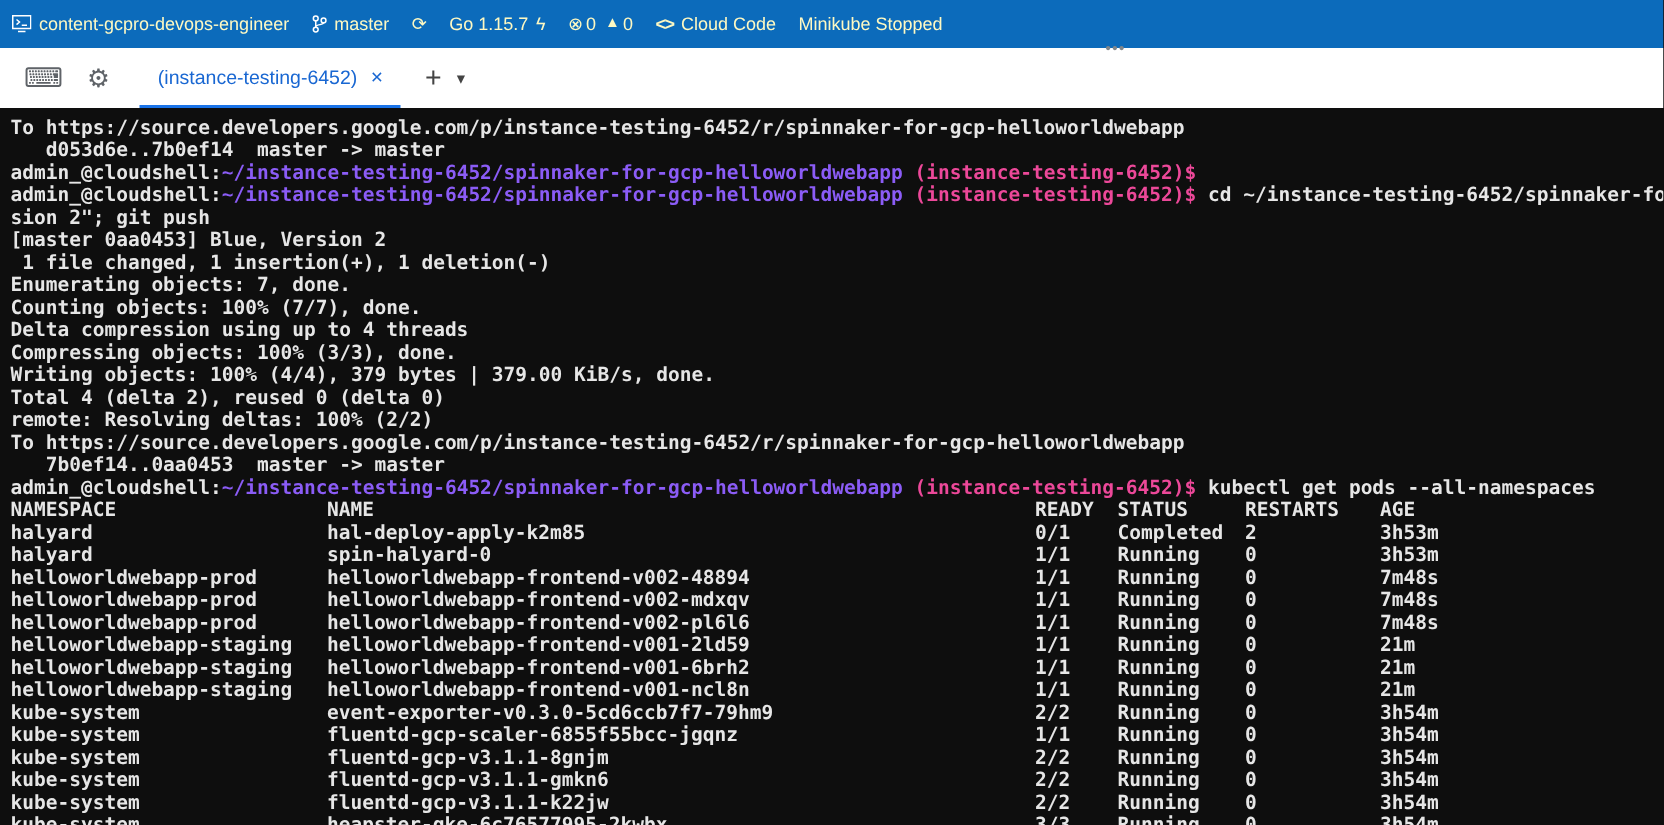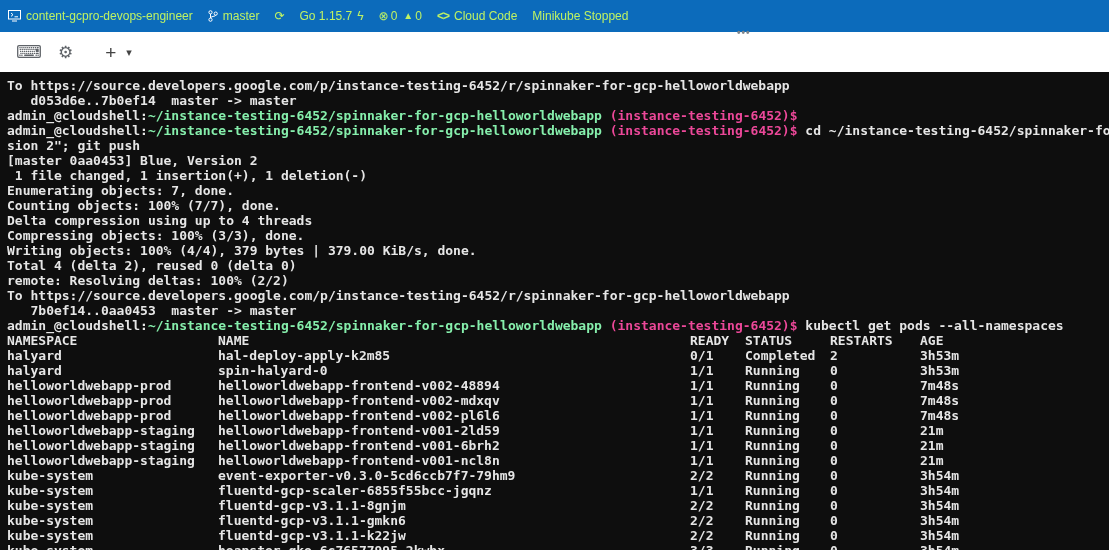--- a/index.html
+++ b/index.html
@@ -5,21 +5,21 @@
   * { box-sizing: border-box; }
   html,body { margin:0; padding:0; }
   body {
     width:1109px; height:550px; overflow:hidden;
     font-family:"Liberation Sans", sans-serif;
     background:#0e0e0e;
     display:flex; flex-direction:column;
   }
   
   .topbar {
-    flex:0 0 22px; height:22px; background:#0c6bbb; color:#bef264;
+    flex:0 0 22px; height:22px; background:#0c6bbb; color:#fef9c3;
     display:flex; align-items:center; font-size:12px; padding:16px 8px; gap:15px;
     white-space:nowrap;
   }
   .tb-item { display:flex; align-items:center; gap:5px; cursor:pointer; height:100%; }
   .tb-icon { display:inline-flex; align-items:center; }
   .tb-glyph { font-size:12px; line-height:1; }
   .warn-glyph { font-size:10px; }
   .codebr { font-weight:bold; letter-spacing:-1px; }
   
   .tabbar {
@@ -41,21 +41,21 @@
     color:#80868b; font-size:10px; font-weight:bold; letter-spacing:1px; cursor:pointer;
   }
   
   .terminal {
     flex:1 1 auto; background:#0e0e0e; color:#e6e6e6;
     font-family:"DejaVu Sans Mono", monospace;
     font-size:13px; font-weight:700; line-height:15px;
     padding:6px 0 3px 7px; white-space:pre; overflow:hidden; cursor:text;
   }
   .tline { height:15px; }
-  .c-path { color:#86efac; }
+  .c-path { color:#8b5cf6; }
   .c-env  { color:#ec4899; }
   .trow { display:grid; grid-template-columns:211px 472px 55px 85px 90px 1fr; height:15px; }
 </style>
 </head>
 <body>
 
 <div class="topbar">
   <span class="tb-item">
     <span class="tb-icon">
       <svg width="13" height="12" viewBox="0 0 13 12">
@@ -103,17 +103,21 @@
 
   <span class="tb-item">
     <span>Minikube Stopped</span>
   </span>
 </div>
 
 <div class="tabbar">
   <span class="dots">•••</span>
   <span class="tool-icon">⌨</span>
   <span class="tool-icon gear">⚙</span>
+  <span class="tab">
+    <span>(instance-testing-6452)</span>
+    <span class="tab-close">×</span>
+  </span>
   <span class="plus-btn">+</span>
   <span class="chev">▾</span>
 </div>
 
 <div class="terminal"><div class="tline"><span>To https://source.developers.google.com/p/instance-testing-6452/r/spinnaker-for-gcp-helloworldwebapp</span></div><div class="tline"><span>   d053d6e..7b0ef14  master -&gt; master</span></div><div class="tline"><span>admin_@cloudshell:</span><span class="c-path">~/instance-testing-6452/spinnaker-for-gcp-helloworldwebapp</span><span class="c-env"> (instance-testing-6452)$</span></div><div class="tline"><span>admin_@cloudshell:</span><span class="c-path">~/instance-testing-6452/spinnaker-for-gcp-helloworldwebapp</span><span class="c-env"> (instance-testing-6452)$</span><span> cd ~/instance-testing-6452/spinnaker-fo</span></div><div class="tline"><span>sion 2"; git push</span></div><div class="tline"><span>[master 0aa0453] Blue, Version 2</span></div><div class="tline"><span> 1 file changed, 1 insertion(+), 1 deletion(-)</span></div><div class="tline"><span>Enumerating objects: 7, done.</span></div><div class="tline"><span>Counting objects: 100% (7/7), done.</span></div><div class="tline"><span>Delta compression using up to 4 threads</span></div><div class="tline"><span>Compressing objects: 100% (3/3), done.</span></div><div class="tline"><span>Writing objects: 100% (4/4), 379 bytes | 379.00 KiB/s, done.</span></div><div class="tline"><span>Total 4 (delta 2), reused 0 (delta 0)</span></div><div class="tline"><span>remote: Resolving deltas: 100% (2/2)</span></div><div class="tline"><span>To https://source.developers.google.com/p/instance-testing-6452/r/spinnaker-for-gcp-helloworldwebapp</span></div><div class="tline"><span>   7b0ef14..0aa0453  master -&gt; master</span></div><div class="tline"><span>admin_@cloudshell:</span><span class="c-path">~/instance-testing-6452/spinnaker-for-gcp-helloworldwebapp</span><span class="c-env"> (instance-testing-6452)$</span><span> kubectl get pods --all-namespaces</span></div><div class="trow"><span>NAMESPACE</span><span>NAME</span><span>READY</span><span>STATUS</span><span>RESTARTS</span><span>AGE</span></div><div class="trow"><span>halyard</span><span>hal-deploy-apply-k2m85</span><span>0/1</span><span>Completed</span><span>2</span><span>3h53m</span></div><div class="trow"><span>halyard</span><span>spin-halyard-0</span><span>1/1</span><span>Running</span><span>0</span><span>3h53m</span></div><div class="trow"><span>helloworldwebapp-prod</span><span>helloworldwebapp-frontend-v002-48894</span><span>1/1</span><span>Running</span><span>0</span><span>7m48s</span></div><div class="trow"><span>helloworldwebapp-prod</span><span>helloworldwebapp-frontend-v002-mdxqv</span><span>1/1</span><span>Running</span><span>0</span><span>7m48s</span></div><div class="trow"><span>helloworldwebapp-prod</span><span>helloworldwebapp-frontend-v002-pl6l6</span><span>1/1</span><span>Running</span><span>0</span><span>7m48s</span></div><div class="trow"><span>helloworldwebapp-staging</span><span>helloworldwebapp-frontend-v001-2ld59</span><span>1/1</span><span>Running</span><span>0</span><span>21m</span></div><div class="trow"><span>helloworldwebapp-staging</span><span>helloworldwebapp-frontend-v001-6brh2</span><span>1/1</span><span>Running</span><span>0</span><span>21m</span></div><div class="trow"><span>helloworldwebapp-staging</span><span>helloworldwebapp-frontend-v001-ncl8n</span><span>1/1</span><span>Running</span><span>0</span><span>21m</span></div><div class="trow"><span>kube-system</span><span>event-exporter-v0.3.0-5cd6ccb7f7-79hm9</span><span>2/2</span><span>Running</span><span>0</span><span>3h54m</span></div><div class="trow"><span>kube-system</span><span>fluentd-gcp-scaler-6855f55bcc-jgqnz</span><span>1/1</span><span>Running</span><span>0</span><span>3h54m</span></div><div class="trow"><span>kube-system</span><span>fluentd-gcp-v3.1.1-8gnjm</span><span>2/2</span><span>Running</span><span>0</span><span>3h54m</span></div><div class="trow"><span>kube-system</span><span>fluentd-gcp-v3.1.1-gmkn6</span><span>2/2</span><span>Running</span><span>0</span><span>3h54m</span></div><div class="trow"><span>kube-system</span><span>fluentd-gcp-v3.1.1-k22jw</span><span>2/2</span><span>Running</span><span>0</span><span>3h54m</span></div><div class="trow"><span>kube-system</span><span>heapster-gke-6c76577995-2kwbx</span><span>3/3</span><span>Running</span><span>0</span><span>3h54m</span></div></div>
 
 </body></html>

